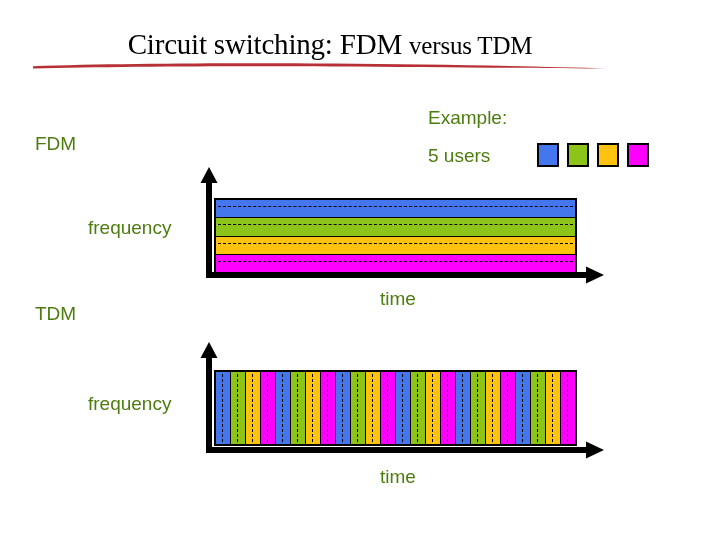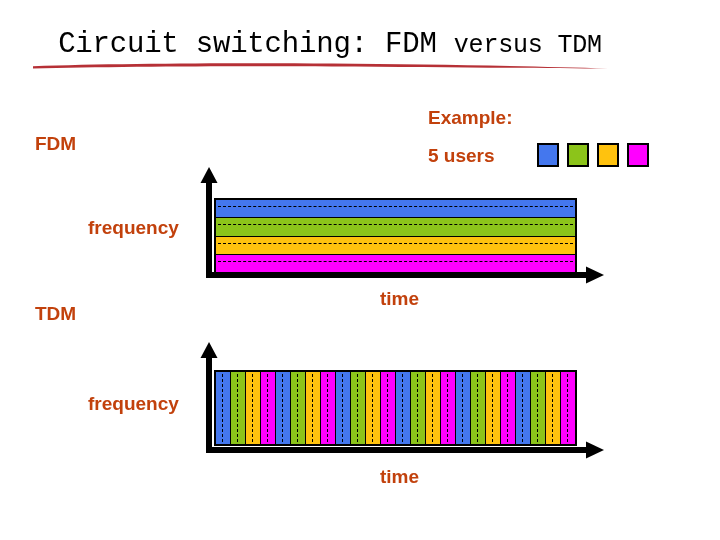--- a/index.html
+++ b/index.html
@@ -16,21 +16,21 @@
     color: #000000;
   }
 
   
   #slide-title {
     position: absolute;
     left: 0;
     top: 28px;
     width: 660px;
     text-align: center;
-    font-family: Liberation Mono, monospace;
+    font-family: Liberation Serif, serif;
     font-size: 29px;
     font-weight: 400;
     letter-spacing: -0.2px;
     white-space: nowrap;
     line-height: 1.15;
   }
   #slide-title .big { font-size: 29px; }
   #slide-title .small { font-size: 25px; }
 
   #title-underline {
@@ -40,23 +40,22 @@
     width: 578px;
     height: 9px;
     pointer-events: none;
   }
 
   
   .lbl {
     position: absolute;
     font-family: "Liberation Sans", sans-serif;
     font-size: 19px;
-    color: #c2410c;
+    color: #4d7c0f;
     white-space: nowrap;
-    font-weight: bold;
   }
   #label-fdm      { left: 35px;  top: 133px; }
   #label-tdm      { left: 35px;  top: 303px; }
   #label-example  { left: 428px; top: 107px; }
   #label-users    { left: 428px; top: 145px; }
   #label-freq-top { left: 88px;  top: 217px; }
   #label-time-top { left: 380px; top: 288px; }
   #label-freq-bot { left: 88px;  top: 393px; }
   #label-time-bot { left: 380px; top: 466px; }
 

